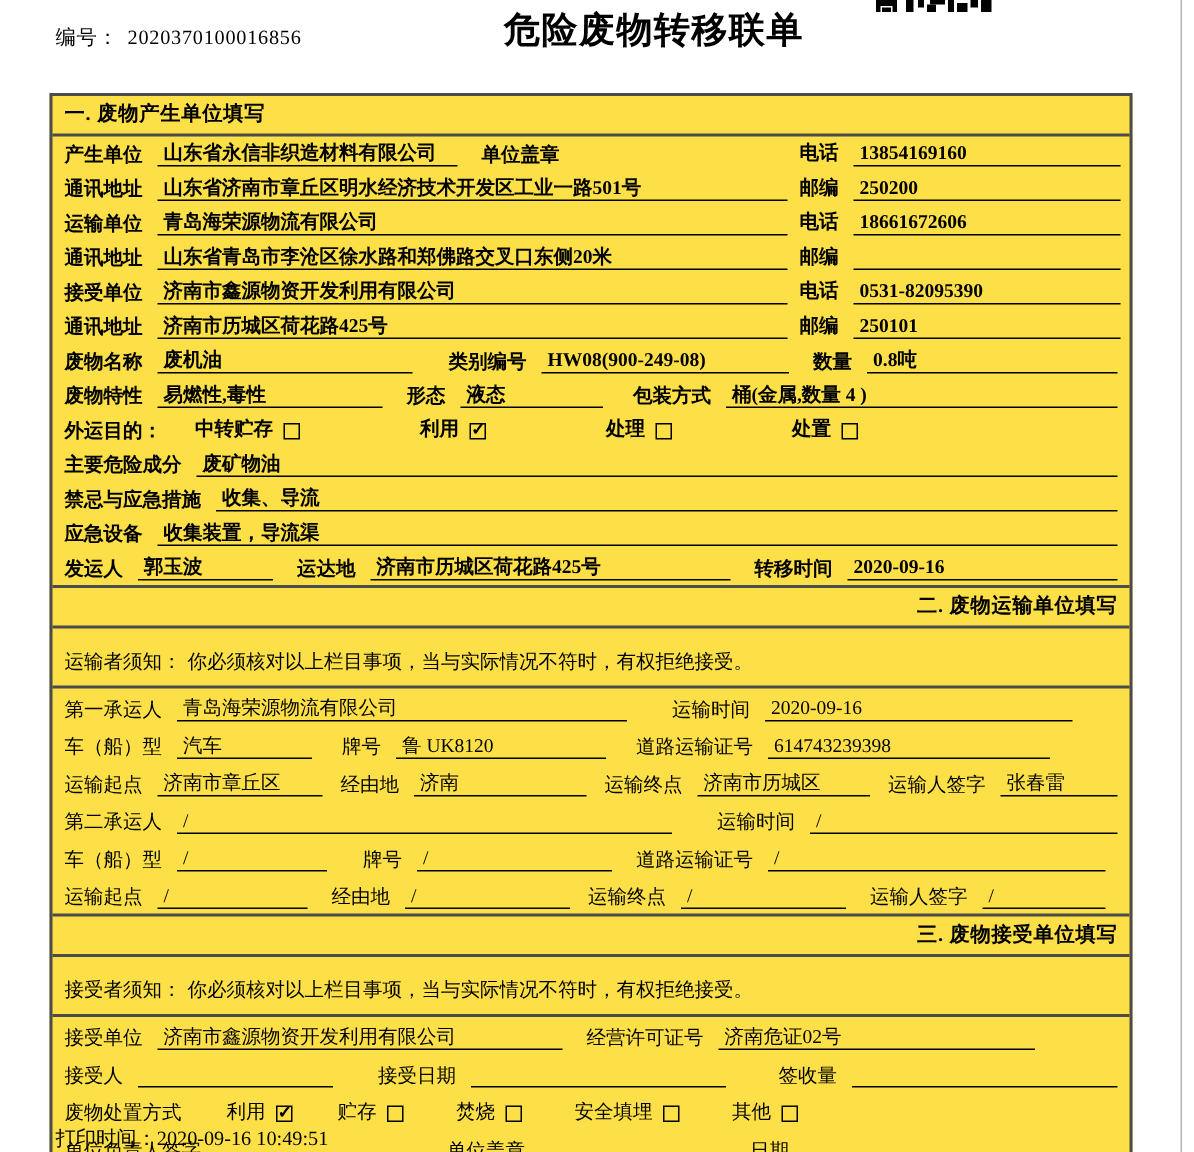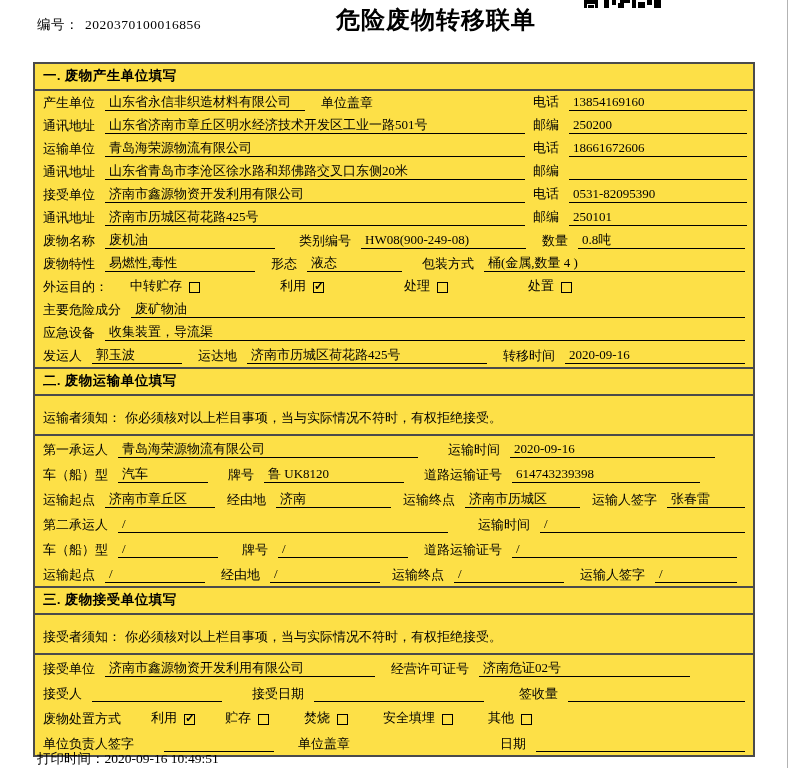--- a/index.html
+++ b/index.html
@@ -8,26 +8,26 @@
 
   .doc-no { position:absolute; left:37px; top:16px; font-size:13.5px; letter-spacing:0.5px; }
   .doc-no .num { margin-left:6px; font-family:"Liberation Serif","DejaVu Serif",serif; }
   .title { position:absolute; left:336px; top:4px; font-size:24px; font-weight:bold; letter-spacing:1px; white-space:nowrap; }
   .qr { position:absolute; left:584px; top:0; }
   .page-edge { position:absolute; left:787px; top:0; width:1px; height:768px; background:#b3b3b3; }
 
   .form-table { position:absolute; left:33px; top:62px; width:722px; border:2px solid #4b4b4b; background:#fde047; }
 
   .sec-head { font-weight:bold; font-size:13.5px; padding:3px 8px 4px 8px; border-bottom:2px solid #4b4b4b; letter-spacing:0.5px; }
-  .sec-head.mid { border-top:2px solid #4b4b4b; }
+  .sec-head.mid { border-top:2px solid #4b4b4b;text-align:right; }
   .notice { padding:13px 8px 7px 8px; border-bottom:2px solid #4b4b4b; }
   .notice .lbl { margin-right:4px; }
 
   .row { display:flex; align-items:flex-end; padding:0 8px 3px 8px; }
-  .r1 { height:23px; }
+  .r1 { height:23px;font-weight:bold; }
   .r2 { height:25px; }
 
   .lbl { white-space:nowrap; margin-right:10px; line-height:16px; }
   .ul { border-bottom:1px solid #000; min-height:17px; line-height:16px; padding:0 4px; white-space:nowrap; overflow:hidden; }
   .ctr { text-align:left; }
   .fx { flex:1; }
 
   .u90{width:90px}.u95{width:95px}.u100{width:100px}.u110{width:110px}.u115{width:115px}.u130{width:130px}.u140{width:140px}.u150{width:150px}.u165{width:165px}
   .u170{width:170px}.u200{width:200px}.u240{width:240px}.u270{width:270px}.u300{width:300px}
   .u330{width:330px}.u420{width:420px}
@@ -167,20 +167,24 @@
         <span>处置</span>
         <span class="cb" data-checked="false"></span>
       </span>
     </div>
 
     <div class="row r1">
       <span class="lbl">主要危险成分</span>
       <span class="ul fx">废矿物油</span>
     </div>
 
+    <div class="row r1">
+      <span class="lbl">禁忌与应急措施</span>
+      <span class="ul fx">收集、导流</span>
+    </div>
 
     <div class="row r1">
       <span class="lbl">应急设备</span>
       <span class="ul fx">收集装置，导流渠</span>
     </div>
 
     <div class="row r1">
       <span class="lbl">发运人</span>
       <span class="ul u90 ctr">郭玉波</span>
       <span class="lbl ml16">运达地</span>

